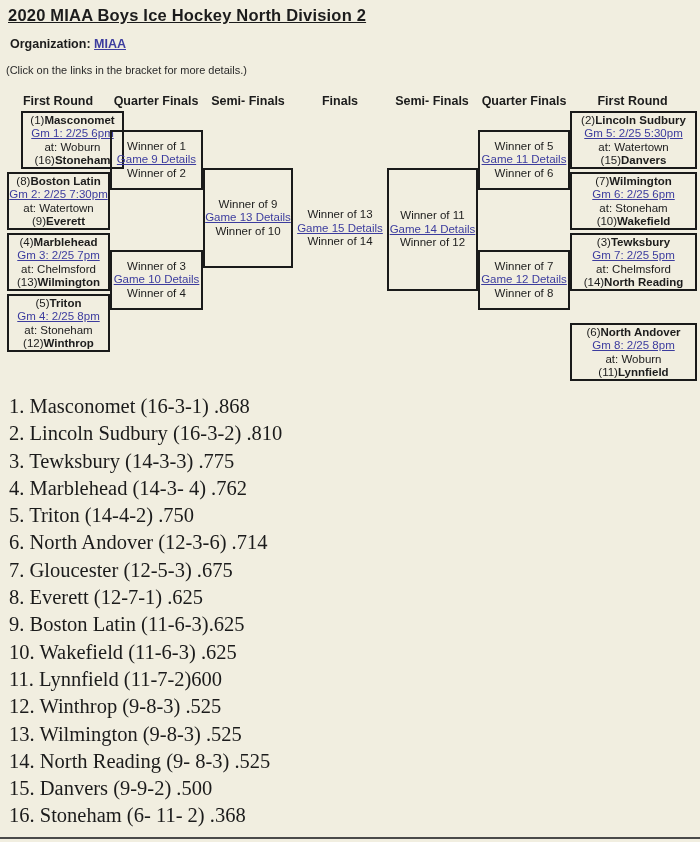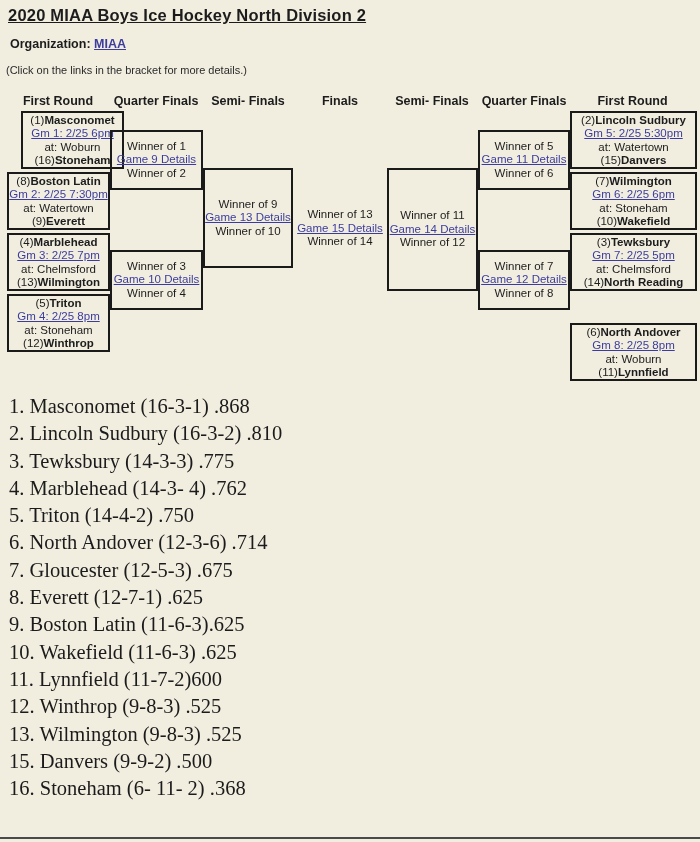--- a/index.html
+++ b/index.html
@@ -152,18 +152,19 @@
     <div class="notes-item">4. Marblehead (14-3- 4) .762</div>
     <div class="notes-item">5. Triton (14-4-2) .750</div>
     <div class="notes-item">6. North Andover (12-3-6) .714</div>
     <div class="notes-item">7. Gloucester (12-5-3) .675</div>
     <div class="notes-item">8. Everett (12-7-1) .625</div>
     <div class="notes-item">9. Boston Latin (11-6-3).625</div>
     <div class="notes-item">10. Wakefield (11-6-3) .625</div>
     <div class="notes-item">11. Lynnfield (11-7-2)600</div>
     <div class="notes-item">12. Winthrop (9-8-3) .525</div>
     <div class="notes-item">13. Wilmington (9-8-3) .525</div>
+    <div class="notes-item">14. North Reading (9- 8-3) .525</div>
     <div class="notes-item">15. Danvers (9-9-2) .500</div>
     <div class="notes-item">16. Stoneham (6- 11- 2) .368</div>
   </div>
 
   <div class="bottom-divider"></div>
 </div>
 
 </body></html>

